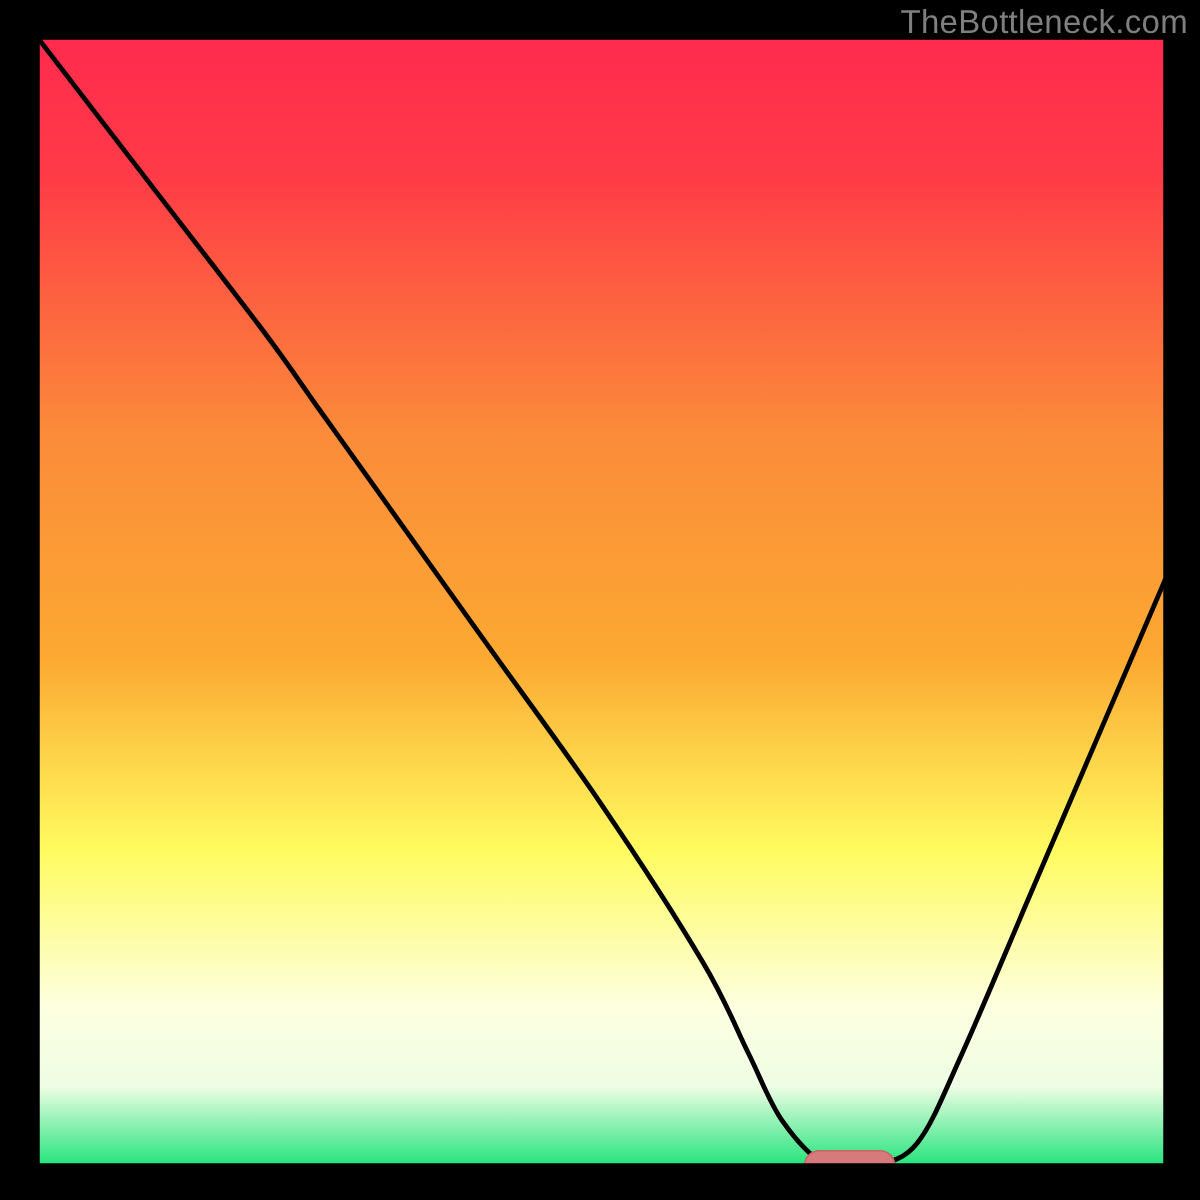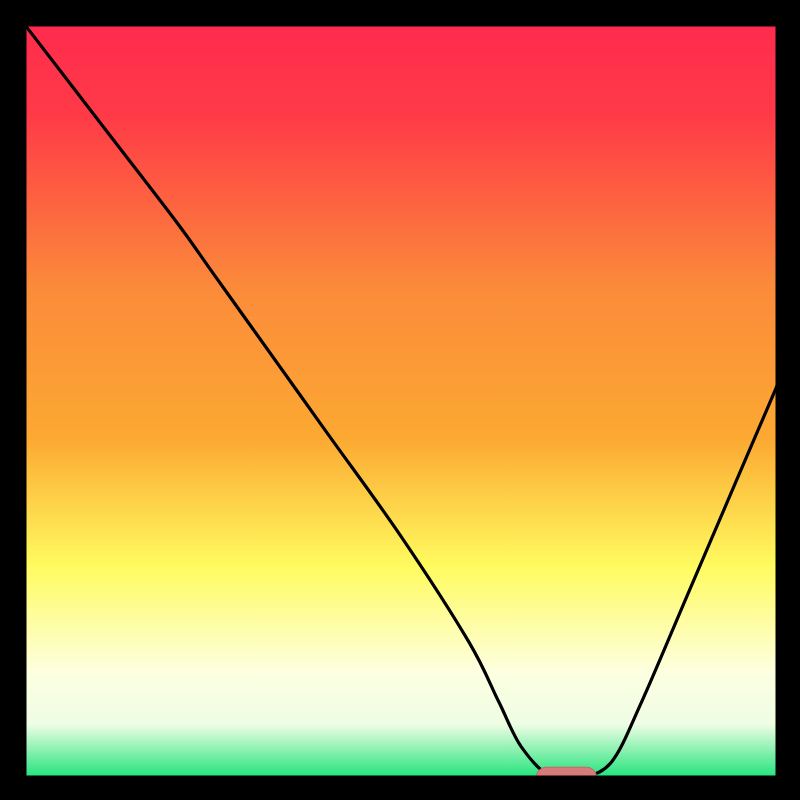--- a/index.html
+++ b/index.html
@@ -28,20 +28,21 @@
     letter-spacing: 0.2px;
   }
   svg {
     display: block;
   }
 </style>
 </head>
 <body>
 
 <div class="frame">
+  <div class="watermark">TheBottleneck.com</div>
 
   <svg width="800" height="800" viewBox="0 0 800 800">
     <defs>
       <linearGradient id="bgGrad" x1="0" y1="0" x2="0" y2="1">
         <stop id="g0" offset="0%" stop-color="#ff2b4e"></stop>
         <stop id="g1" offset="12%" stop-color="#ff3a47"></stop>
         <stop id="g2" offset="35%" stop-color="#fb8b3a"></stop>
         <stop id="g3" offset="55%" stop-color="#fca932"></stop>
         <stop id="g4" offset="72%" stop-color="#fffb5f"></stop>
         <stop id="g5" offset="86%" stop-color="#fdffe0"></stop>

